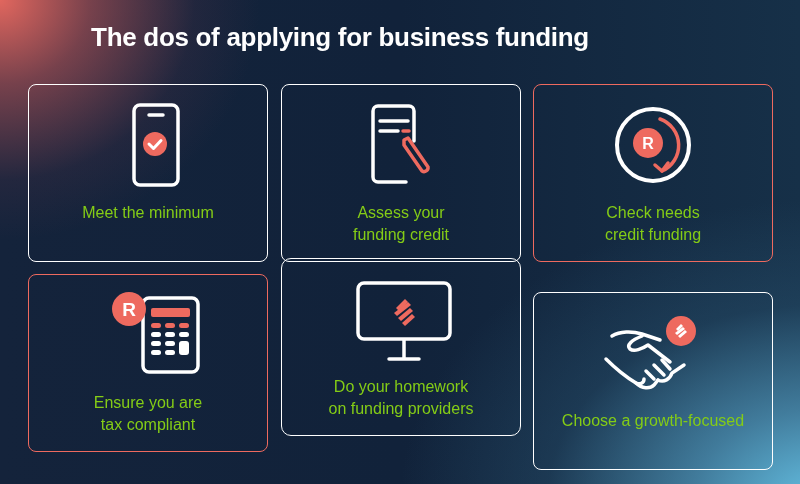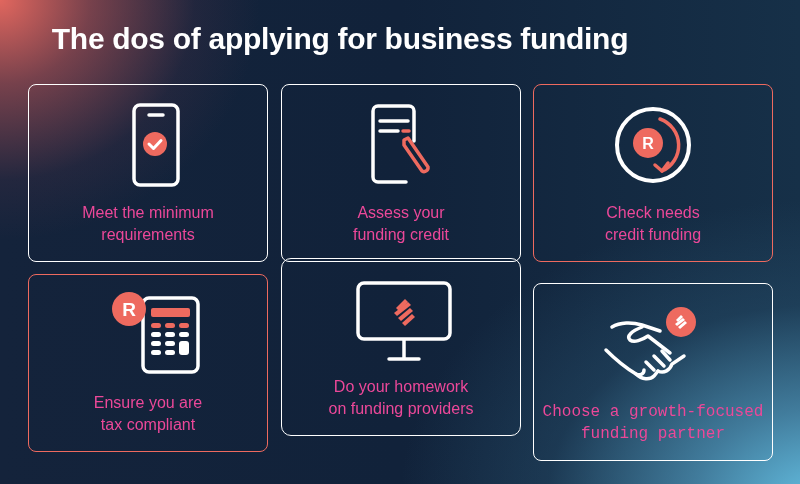--- a/index.html
+++ b/index.html
@@ -10,60 +10,59 @@
   }
   .bg {
     position: absolute; inset: 0;
     background:
       radial-gradient(ellipse 260px 240px at 0px 0px, rgba(236,106,96,0.95) 0%, rgba(200,90,90,0.55) 35%, rgba(120,60,80,0.15) 75%, rgba(17,34,58,0) 100%),
       radial-gradient(ellipse 420px 300px at 820px 500px, rgba(100,190,225,1) 0%, rgba(80,150,185,0.75) 30%, rgba(45,90,120,0.35) 65%, rgba(17,34,58,0) 100%),
       linear-gradient(90deg, #14233b 0%, #11223a 50%, #163048 100%);
   }
   .title {
     position: absolute; top: 22px; left: 0; width: 680px; text-align: center;
-    color: #ffffff; font-weight: 700; font-size: 30px; letter-spacing: -0.3px;
+    color: #ffffff; font-weight: 700; font-size: 26px; letter-spacing: -0.3px;
   }
   .card {
     position: absolute; box-sizing: border-box;
     border: 1.5px solid #ffffff; border-radius: 8px;
     width: 240px; height: 178px;
   }
   .card.accent { border-color: #ee6a5f; }
   .card .icon {
     position: absolute; left: 50%; top: 14px; transform: translateX(-50%);
     width: 110px; height: 90px;
   }
   .card .label {
     position: absolute; left: 0; right: 0; top: 117px;
-    text-align: center; color: #ec4899; font-size: 16px; line-height: 22px;
+    text-align: center; color: #84cc16; font-size: 16px; line-height: 22px;
   }
   .c1 { left: 28px; top: 84px; }
   .c2 { left: 281px; top: 84px; }
   .c3 { left: 533px; top: 84px; }
   .c4 { left: 28px; top: 274px; }
   .c5 { left: 281px; top: 258px; border-radius: 10px; }
-  .c6 { left: 533px; top: 283px; font-family: Liberation Mono, monospace; }
+  .c6 { left: 533px; top: 292px; }
 </style>
 </head>
 <body>
 
 <div class="bg"></div>
 
 <div class="title">The dos of applying for business funding</div>
 
 <div class="card c1">
   <svg class="icon" viewBox="0 0 110 90">
     <rect x="41" y="6" width="44" height="80" rx="6" fill="none" stroke="#ffffff" stroke-width="3.5"></rect>
     <line x1="56" y1="16" x2="70" y2="16" stroke="#ffffff" stroke-width="3.5" stroke-linecap="round"></line>
     <circle cx="62" cy="45" r="12" fill="#ee6a5f"></circle>
     <polyline points="56,45 60.5,49.5 68,41.5" fill="none" stroke="#ffffff" stroke-width="3" stroke-linecap="round" stroke-linejoin="round"></polyline>
   </svg>
   <div class="label">
     <div>Meet the minimum</div>
-    <div>requirements</div>
   </div>
 </div>
 
 <div class="card c2">
   <svg class="icon" viewBox="0 0 110 90">
     <path d="M68 42 V12 a5 5 0 0 0 -5 -5 H32 a5 5 0 0 0 -5 5 V78 a5 5 0 0 0 5 5 H60" fill="none" stroke="#ffffff" stroke-width="3.5" stroke-linecap="round"></path>
     <line x1="34" y1="22" x2="62" y2="22" stroke="#ffffff" stroke-width="3.5" stroke-linecap="round"></line>
     <line x1="34" y1="32" x2="52" y2="32" stroke="#ffffff" stroke-width="3.5" stroke-linecap="round"></line>
     <line x1="57" y1="32" x2="63" y2="32" stroke="#ee6a5f" stroke-width="3.5" stroke-linecap="round"></line>
     <path d="M58 41 L62 39 L82 68 a4 4 0 0 1 -6 4 L58 46 Z" fill="none" stroke="#ee6a5f" stroke-width="3.5" stroke-linejoin="round"></path>
@@ -144,15 +143,14 @@
     <path d="M60 73 C66 76 72 72 74 66 L86 58" fill="none" stroke="#ffffff" stroke-width="3.5" stroke-linecap="round"></path>
     <circle cx="83" cy="24" r="15" fill="#ee6a5f"></circle>
     <g fill="#ffffff">
       <polygon points="78,22 83,17 85,19 80,24"></polygon>
       <polygon points="77,26 85,20 87,22 79,28"></polygon>
       <polygon points="80,29 87,23 89,25 82,31"></polygon>
     </g>
   </svg>
   <div class="label">
     <div>Choose a growth-focused</div>
-    <div>funding partner</div>
   </div>
 </div>
 
 </body></html>

